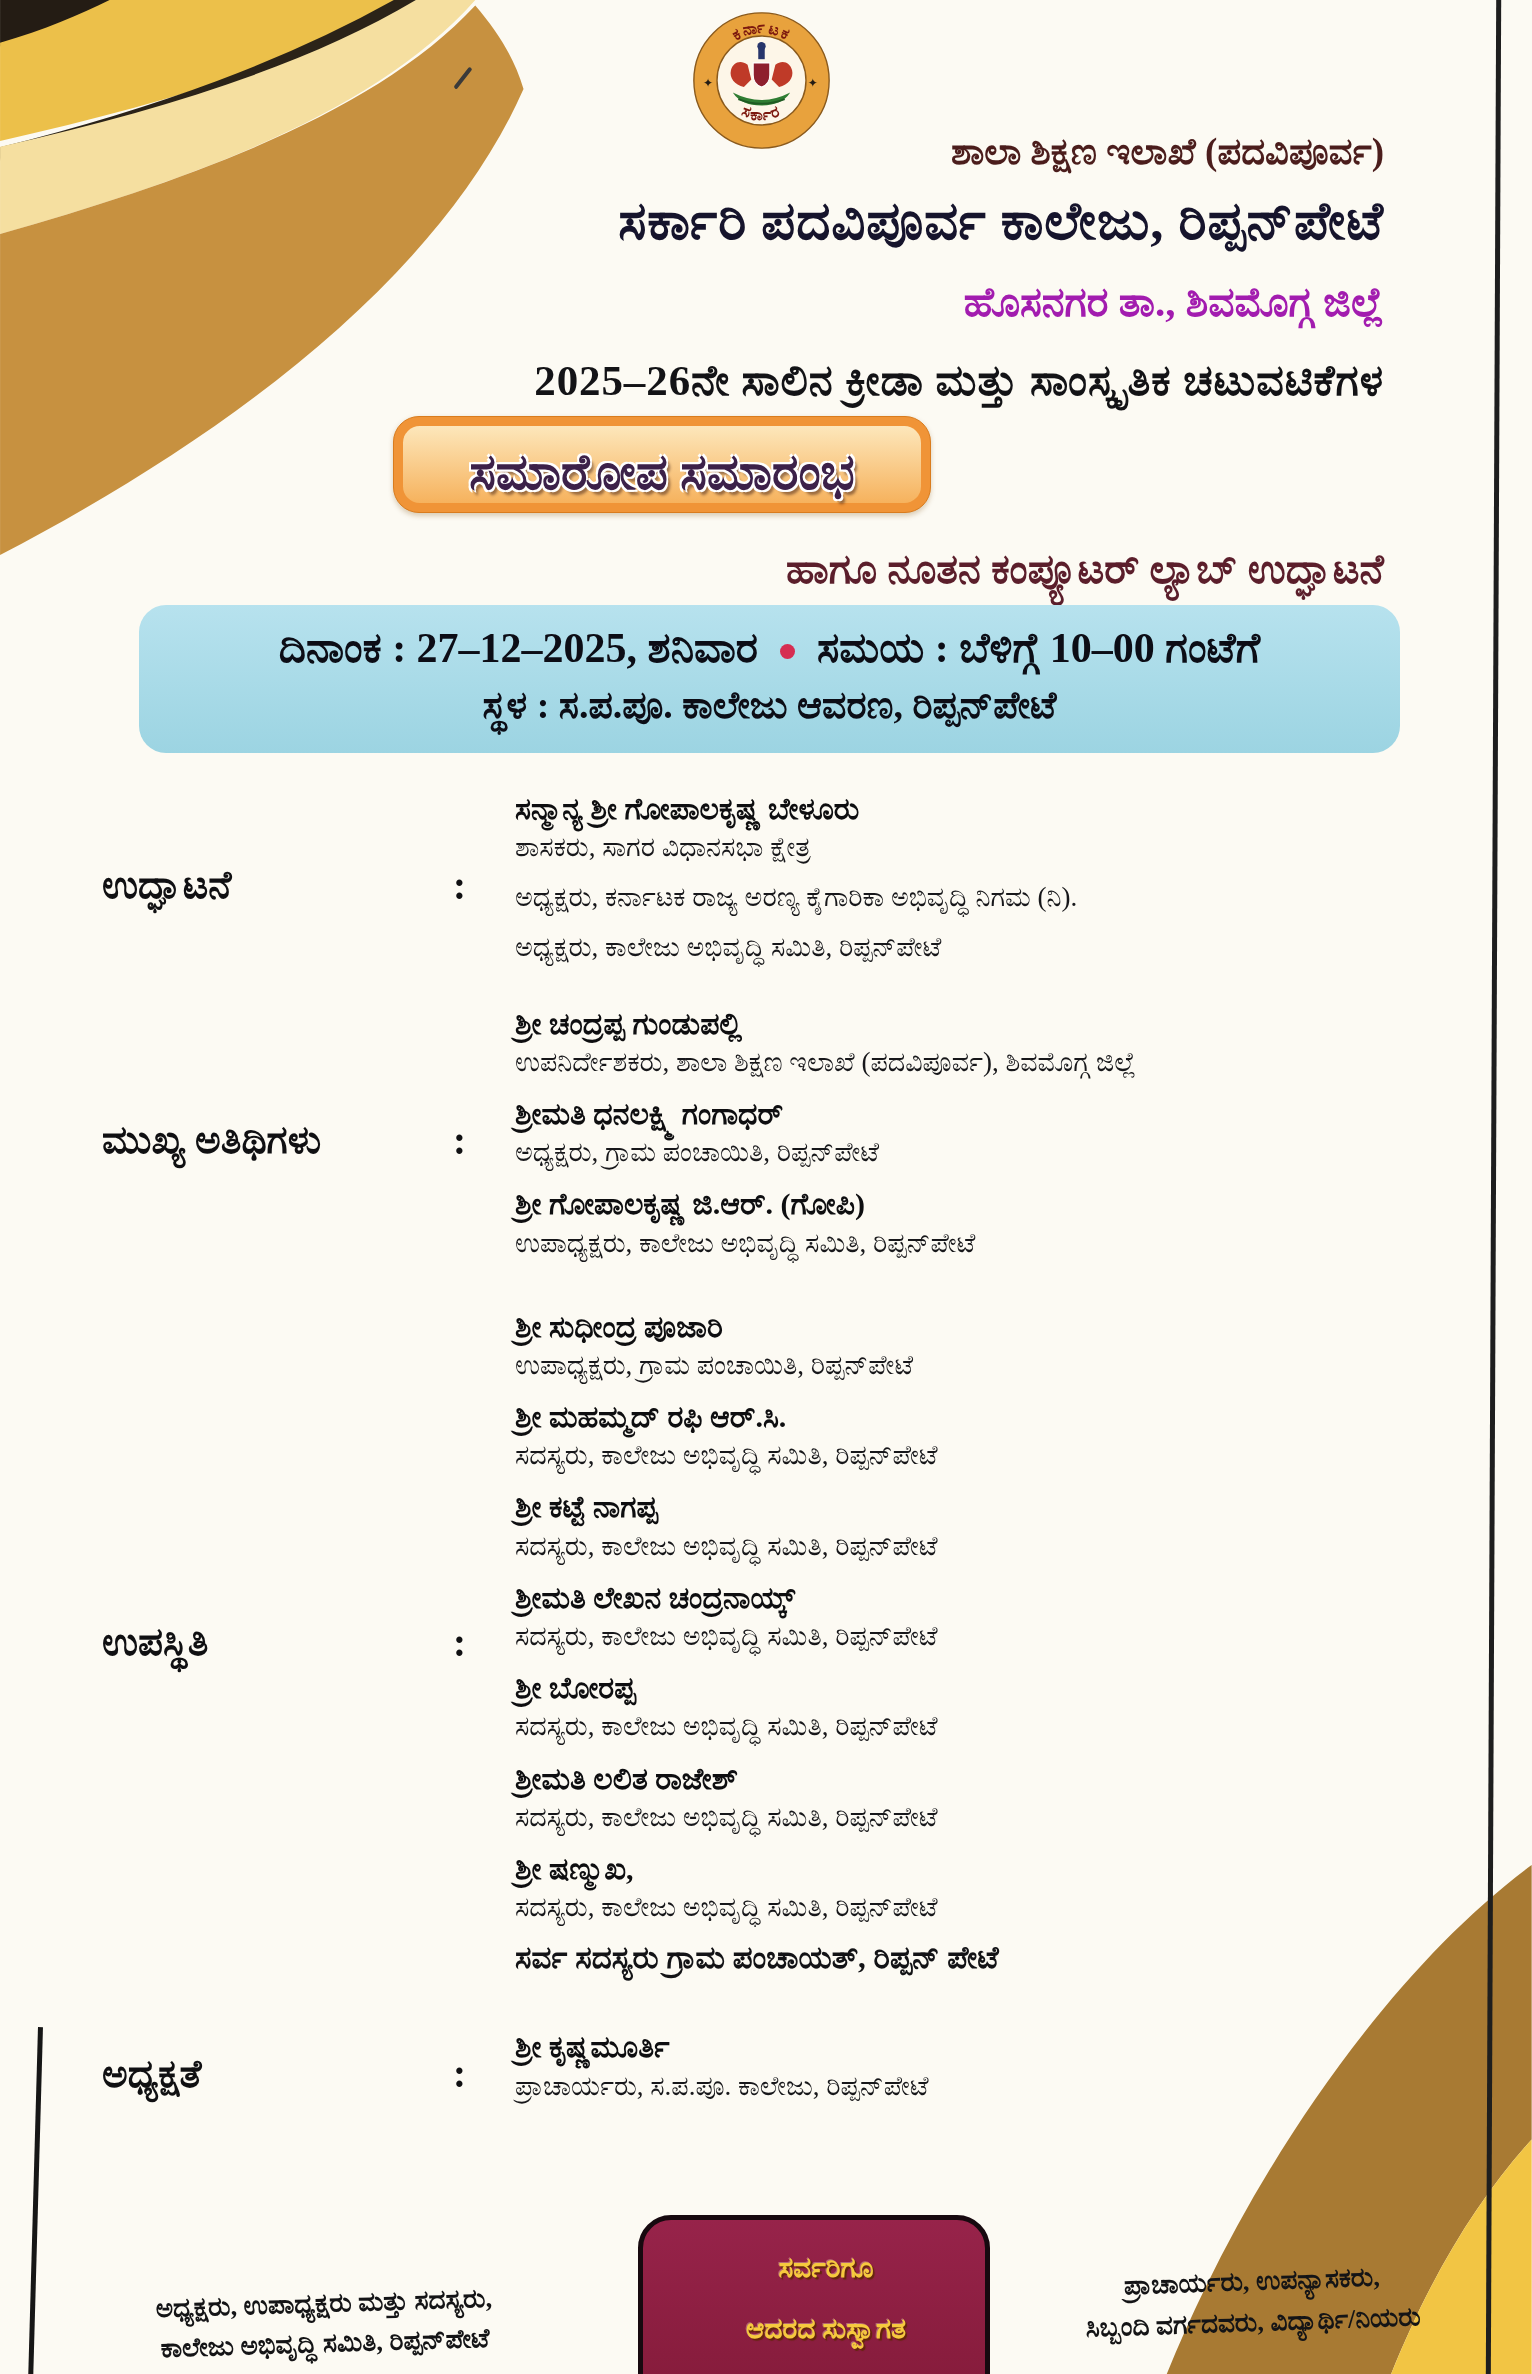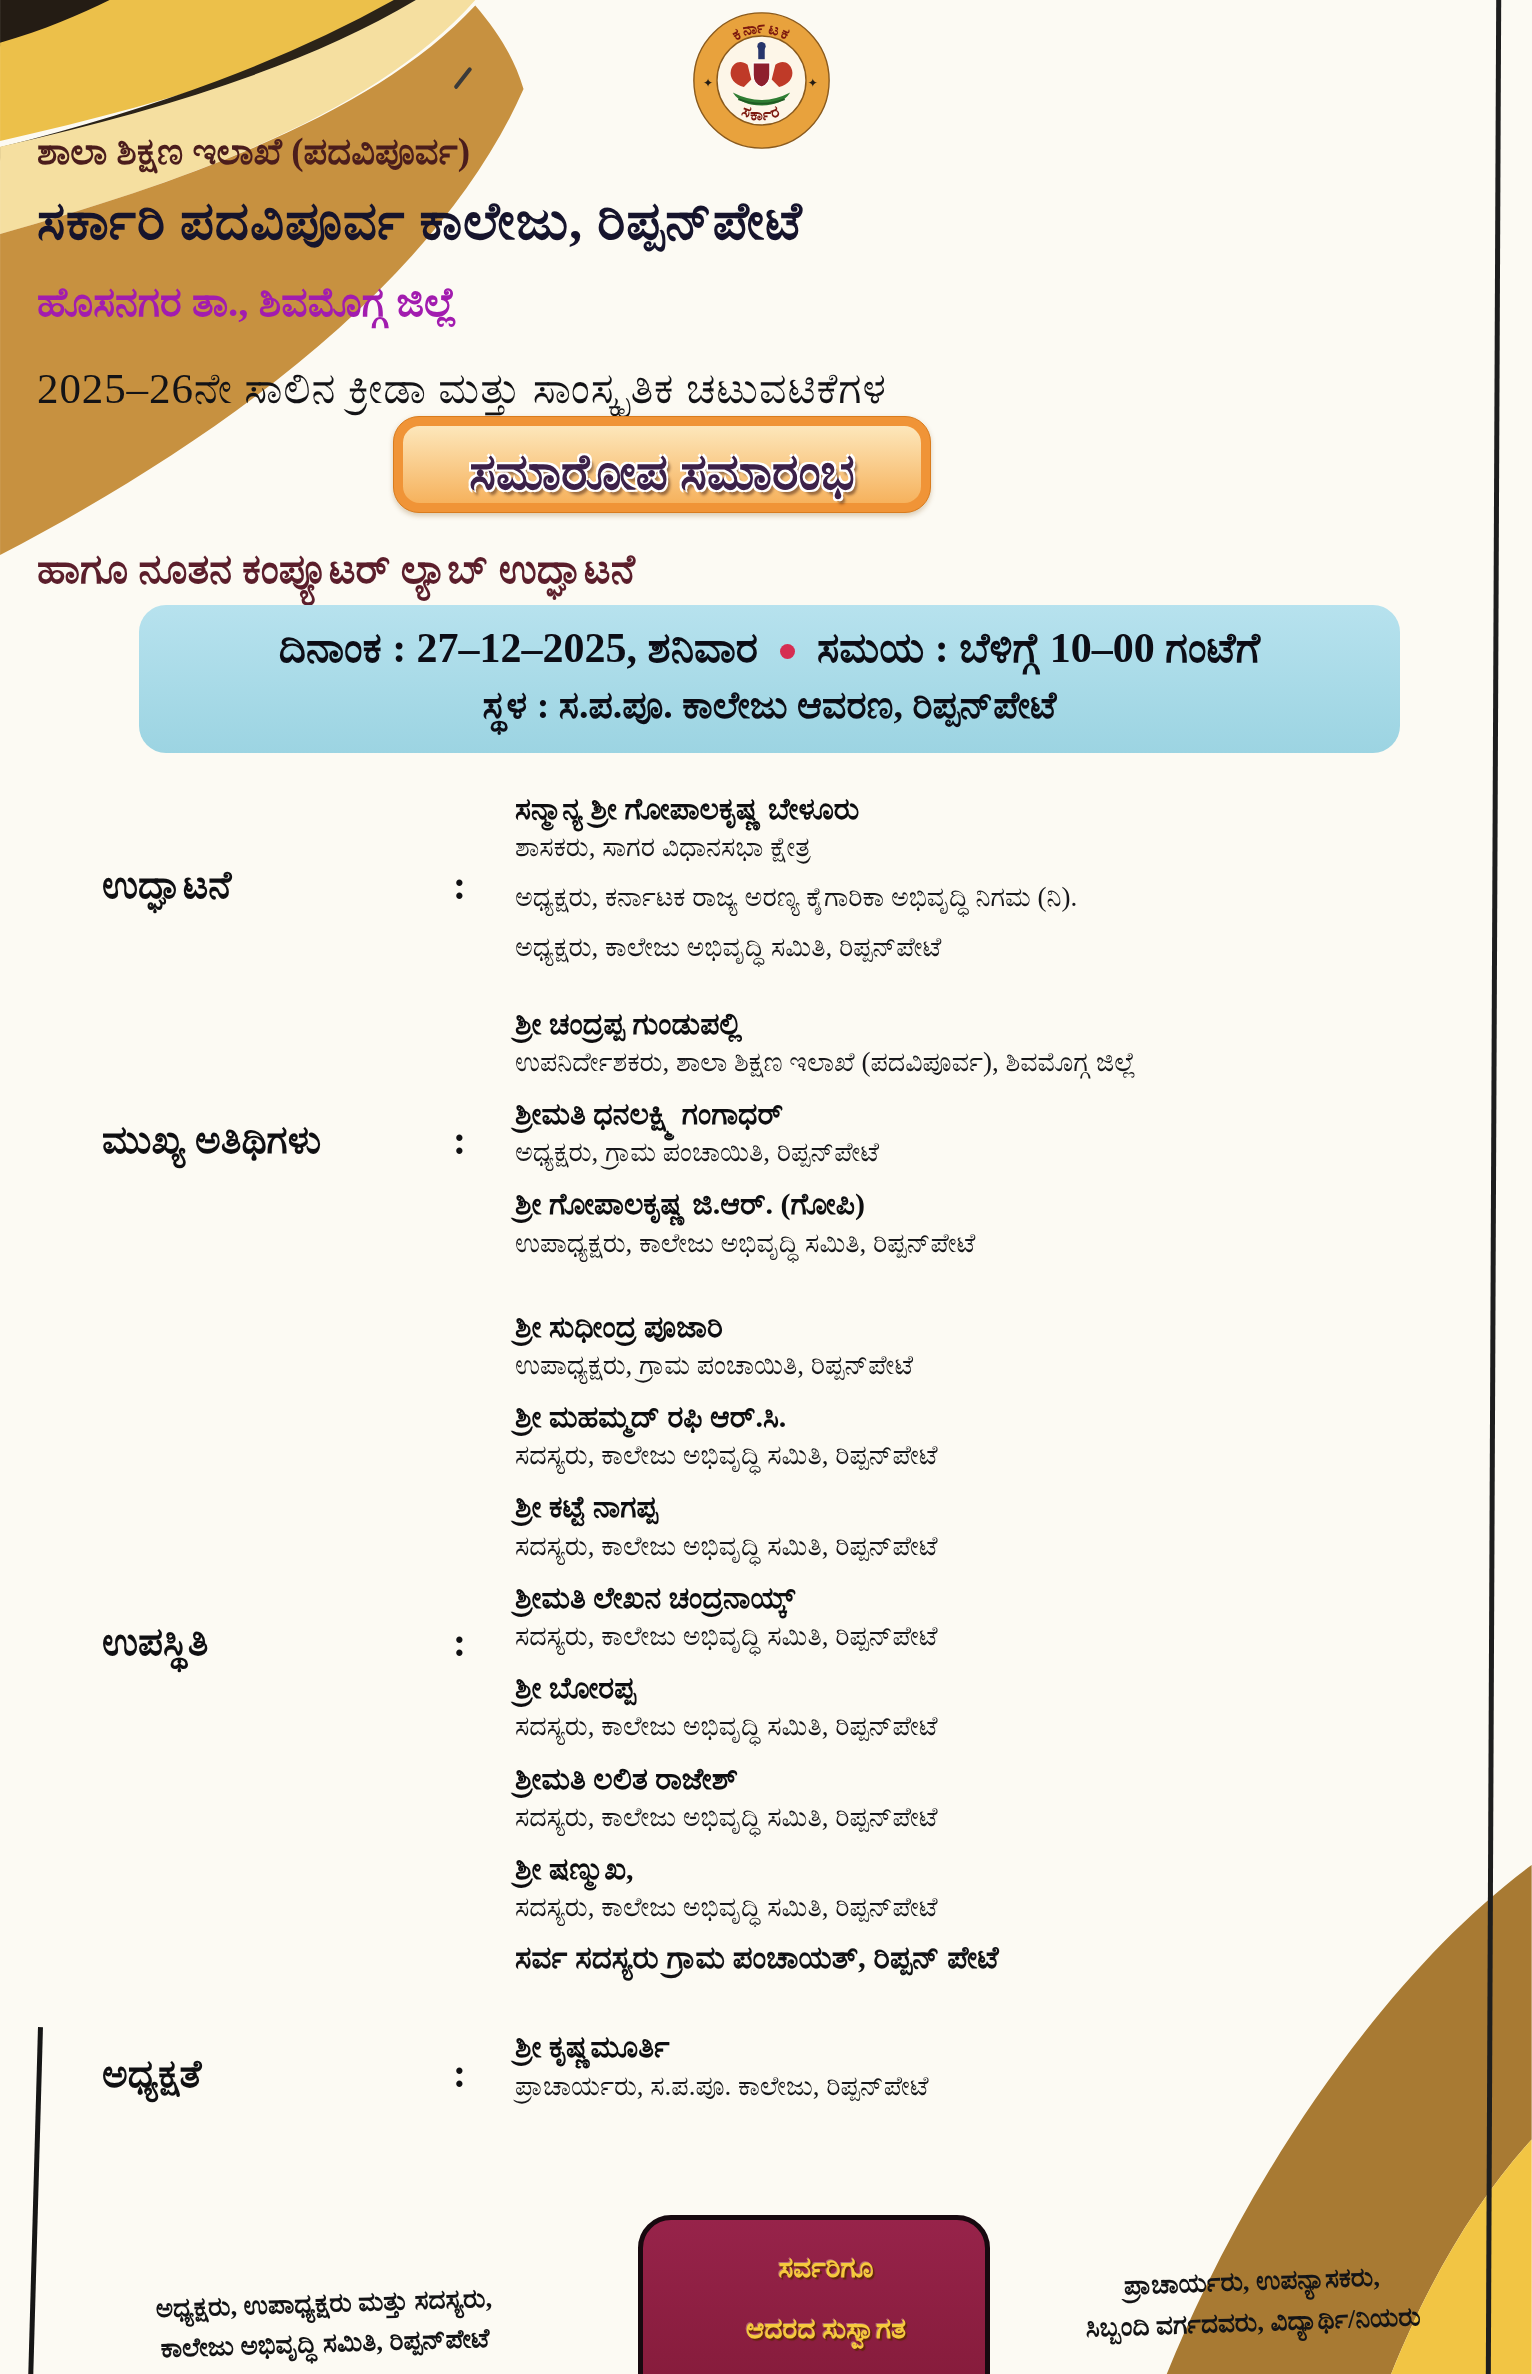--- a/index.html
+++ b/index.html
@@ -11,25 +11,25 @@
   }
   .decor{position:absolute;z-index:0;}
   #tl-svg{top:0;left:0;width:557px;height:594px;}
   #br-svg{right:0;bottom:0;width:557px;height:649px;}
   .scanline-right{position:absolute;top:-7.4px;left:1491px;width:4.6px;height:2393px;background:#1e1e1e;transform:rotate(0.25deg);z-index:1;}
   .scanline-left{position:absolute;top:2027px;left:33px;width:4.6px;height:357px;background:#161616;transform:rotate(1.6deg);z-index:1;}
   .stray-mark{position:absolute;left:461px;top:65px;width:3.7px;height:26px;background:#3a3a3a;border-radius:1.9px;transform:rotate(38deg);z-index:1;}
 
   .emblem{position:absolute;left:692px;top:11px;width:139px;height:139px;z-index:2;}
 
-  .cband{position:absolute;left:37px;right:148px;text-align:left;white-space:nowrap;z-index:2;}
+  .cband{position:absolute;left:37px;right:148px;text-align:right;white-space:nowrap;z-index:2;}
   .h-line1{top:130px;font-size:37px;font-weight:700;color:#4b1d1c;}
   .h-line2{top:191px;font-size:53px;font-weight:800;color:#16142c;letter-spacing:0.9px;}
   .h-line3{top:278px;font-size:41px;font-weight:700;color:#a21caf;}
-  .h-line4{top:364px;font-size:43px;font-weight:400;color:#131316;letter-spacing:0.9px;}
+  .h-line4{top:356px;font-size:43px;font-weight:700;color:#131316;letter-spacing:0.9px;}
   .h-sub  {top:545px;font-size:41px;font-weight:700;color:#5b1e2b;}
 
   .badge{
     position:absolute;left:393px;top:416px;width:538px;height:97px;z-index:2;
     background:#f09437;border:1.9px solid #d97c1e;border-radius:26px;
     box-sizing:border-box;padding:9.3px;
     box-shadow:0 2.8px 5.6px rgba(120,70,0,.25);
   }
   .badge-inner{
     height:100%;border-radius:16.7px;

